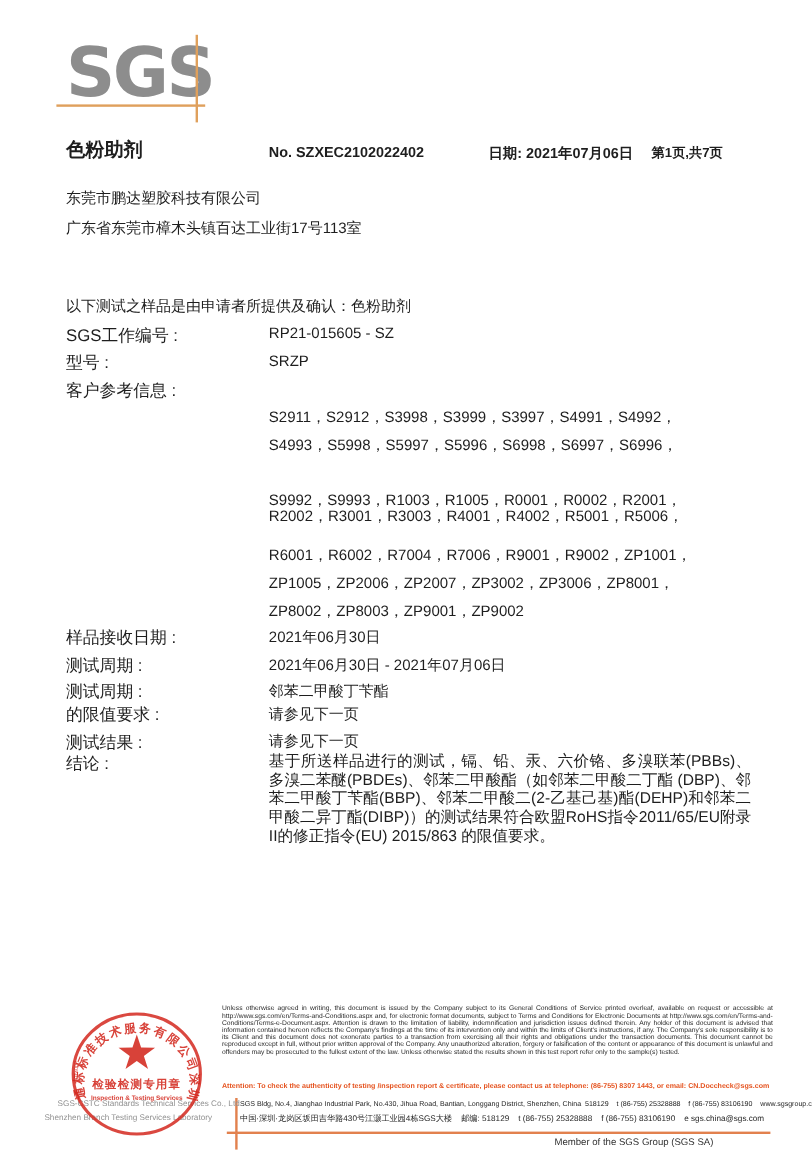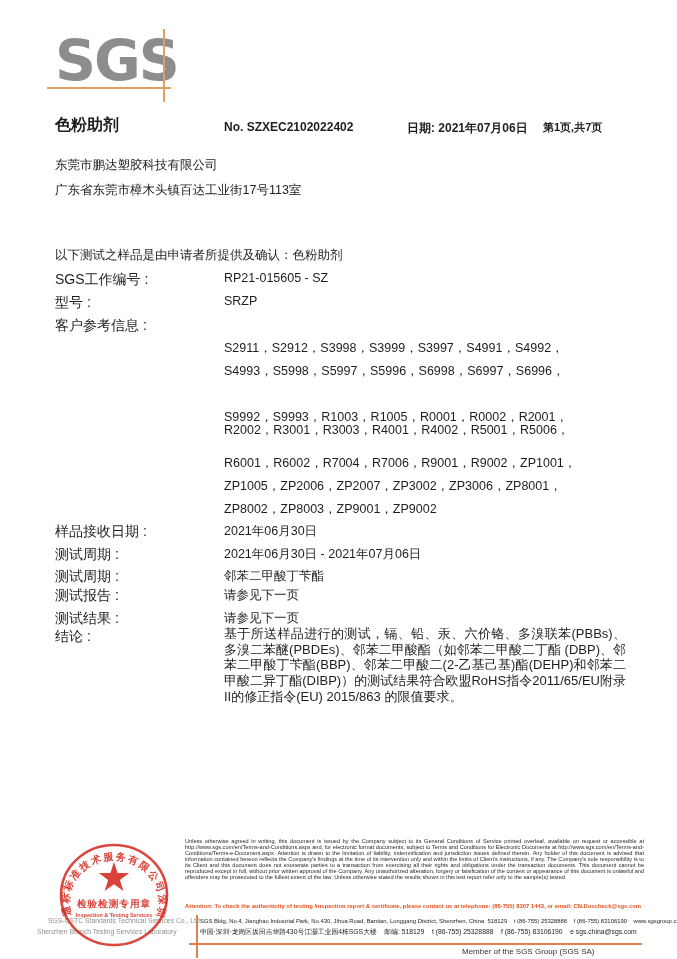--- a/index.html
+++ b/index.html
@@ -74,21 +74,21 @@
 
   <div class="abs lbl" style="top:523px">样品接收日期 :</div>
   <div class="abs val" style="top:523px">2021年06月30日</div>
 
   <div class="abs lbl" style="top:546px">测试周期 :</div>
   <div class="abs val" style="top:546px">2021年06月30日 - 2021年07月06日</div>
 
   <div class="abs lbl" style="top:568px">测试周期 :</div>
   <div class="abs val" style="top:568px">邻苯二甲酸丁苄酯</div>
 
-  <div class="abs lbl" style="top:587px">测试报告 :</div>
+  <div class="abs lbl" style="top:587px">的限值要求 :</div>
   <div class="abs val" style="top:587px">请参见下一页</div>
 
   <div class="abs lbl" style="top:610px">测试结果 :</div>
   <div class="abs val" style="top:610px">请参见下一页</div>
 
   <div class="abs lbl" style="top:628px">结论 :</div>
   <div class="abs concl">基于所送样品进行的测试，镉、铅、汞、六价铬、多溴联苯(PBBs)、多溴二苯醚(PBDEs)、邻苯二甲酸酯（如邻苯二甲酸二丁酯 (DBP)、邻苯二甲酸丁苄酯(BBP)、邻苯二甲酸二(2-乙基己基)酯(DEHP)和邻苯二甲酸二异丁酯(DIBP)）的测试结果符合欧盟RoHS指令2011/65/EU附录II的修正指令(EU) 2015/863 的限值要求。</div>
 
   <div class="abs legal">Unless otherwise agreed in writing, this document is issued by the Company subject to its General Conditions of Service printed overleaf, available on request or accessible at http://www.sgs.com/en/Terms-and-Conditions.aspx and, for electronic format documents, subject to Terms and Conditions for Electronic Documents at http://www.sgs.com/en/Terms-and-Conditions/Terms-e-Document.aspx. Attention is drawn to the limitation of liability, indemnification and jurisdiction issues defined therein. Any holder of this document is advised that information contained hereon reflects the Company's findings at the time of its intervention only and within the limits of Client's instructions, if any. The Company's sole responsibility is to its Client and this document does not exonerate parties to a transaction from exercising all their rights and obligations under the transaction documents. This document cannot be reproduced except in full, without prior written approval of the Company. Any unauthorized alteration, forgery or falsification of the content or appearance of this document is unlawful and offenders may be prosecuted to the fullest extent of the law. Unless otherwise stated the results shown in this test report refer only to the sample(s) tested.</div>
   <div class="abs attention">Attention: To check the authenticity of testing /inspection report &amp; certificate, please contact us at telephone: (86-755) 8307 1443, or email: CN.Doccheck@sgs.com</div>

